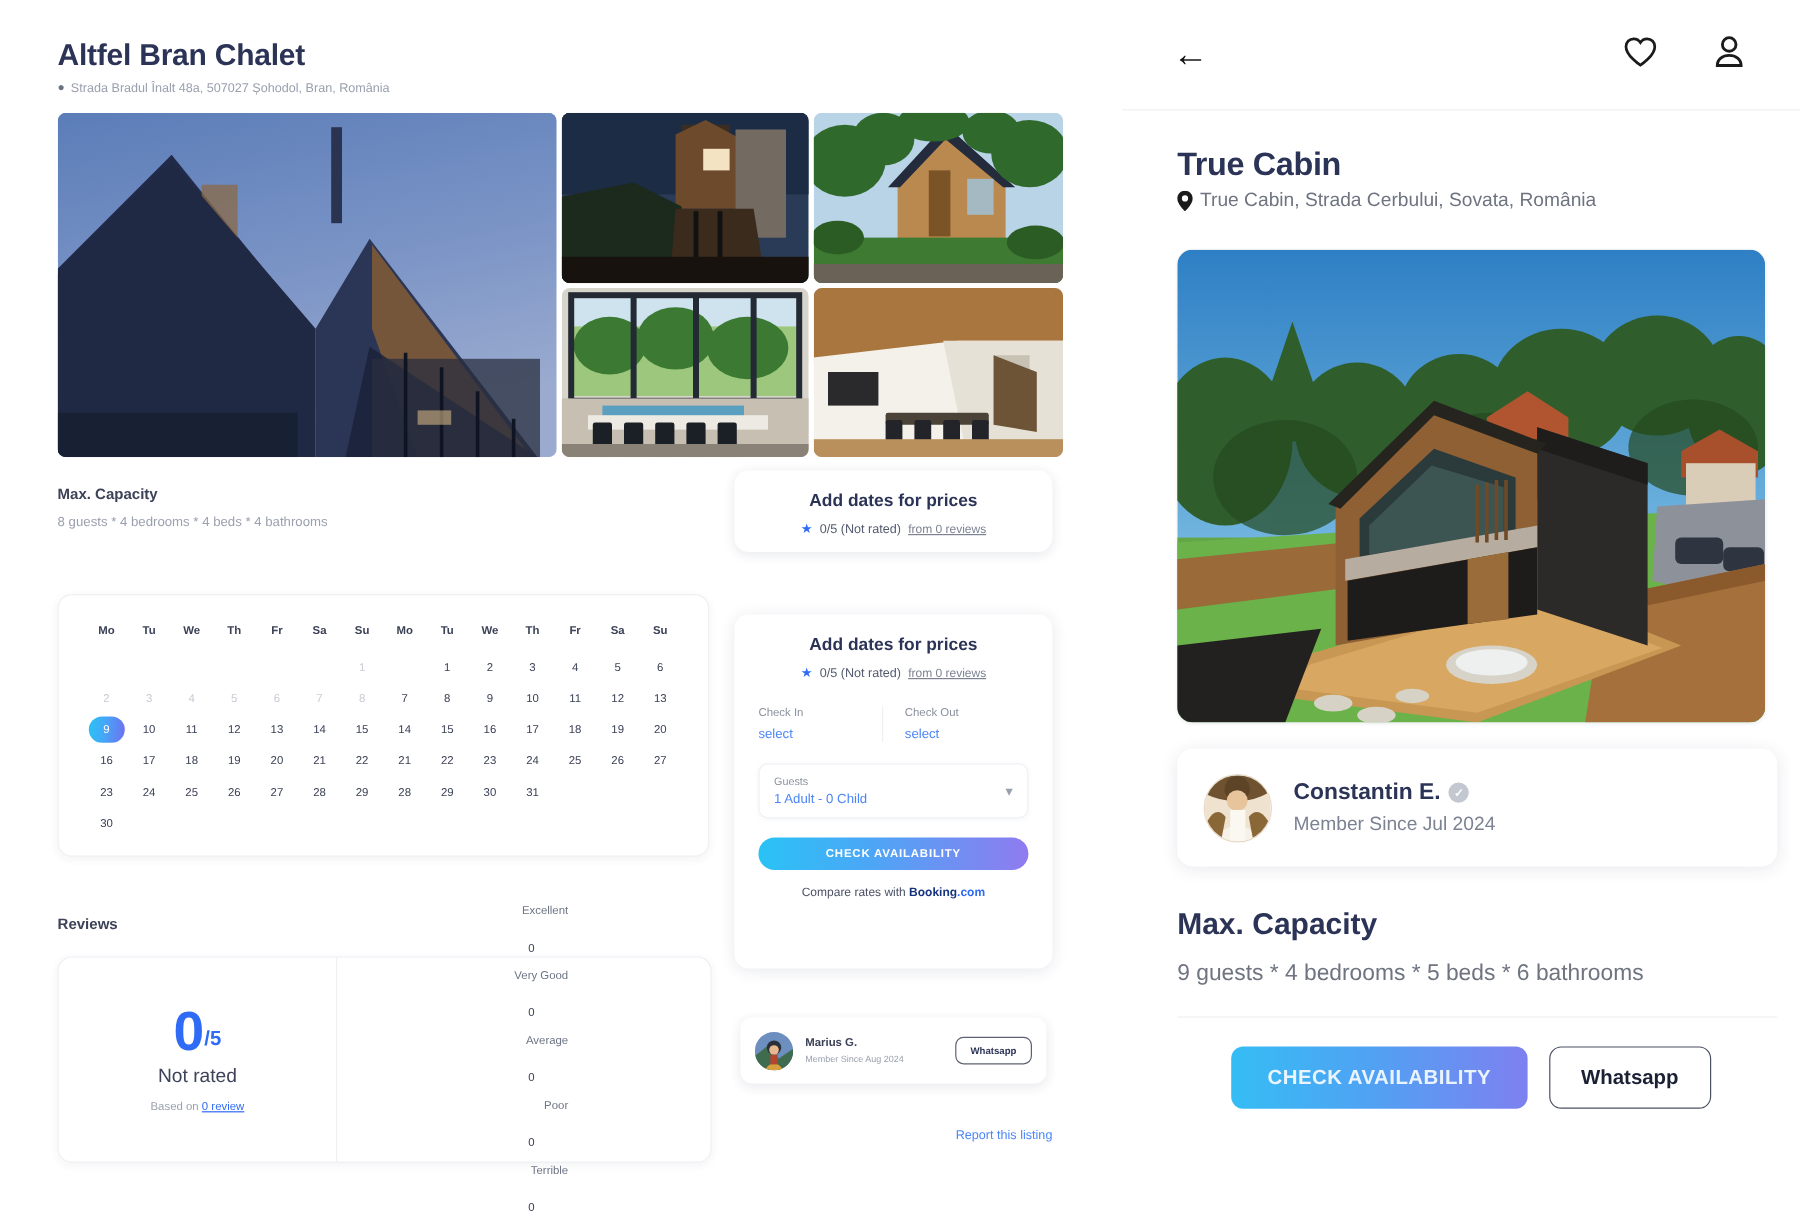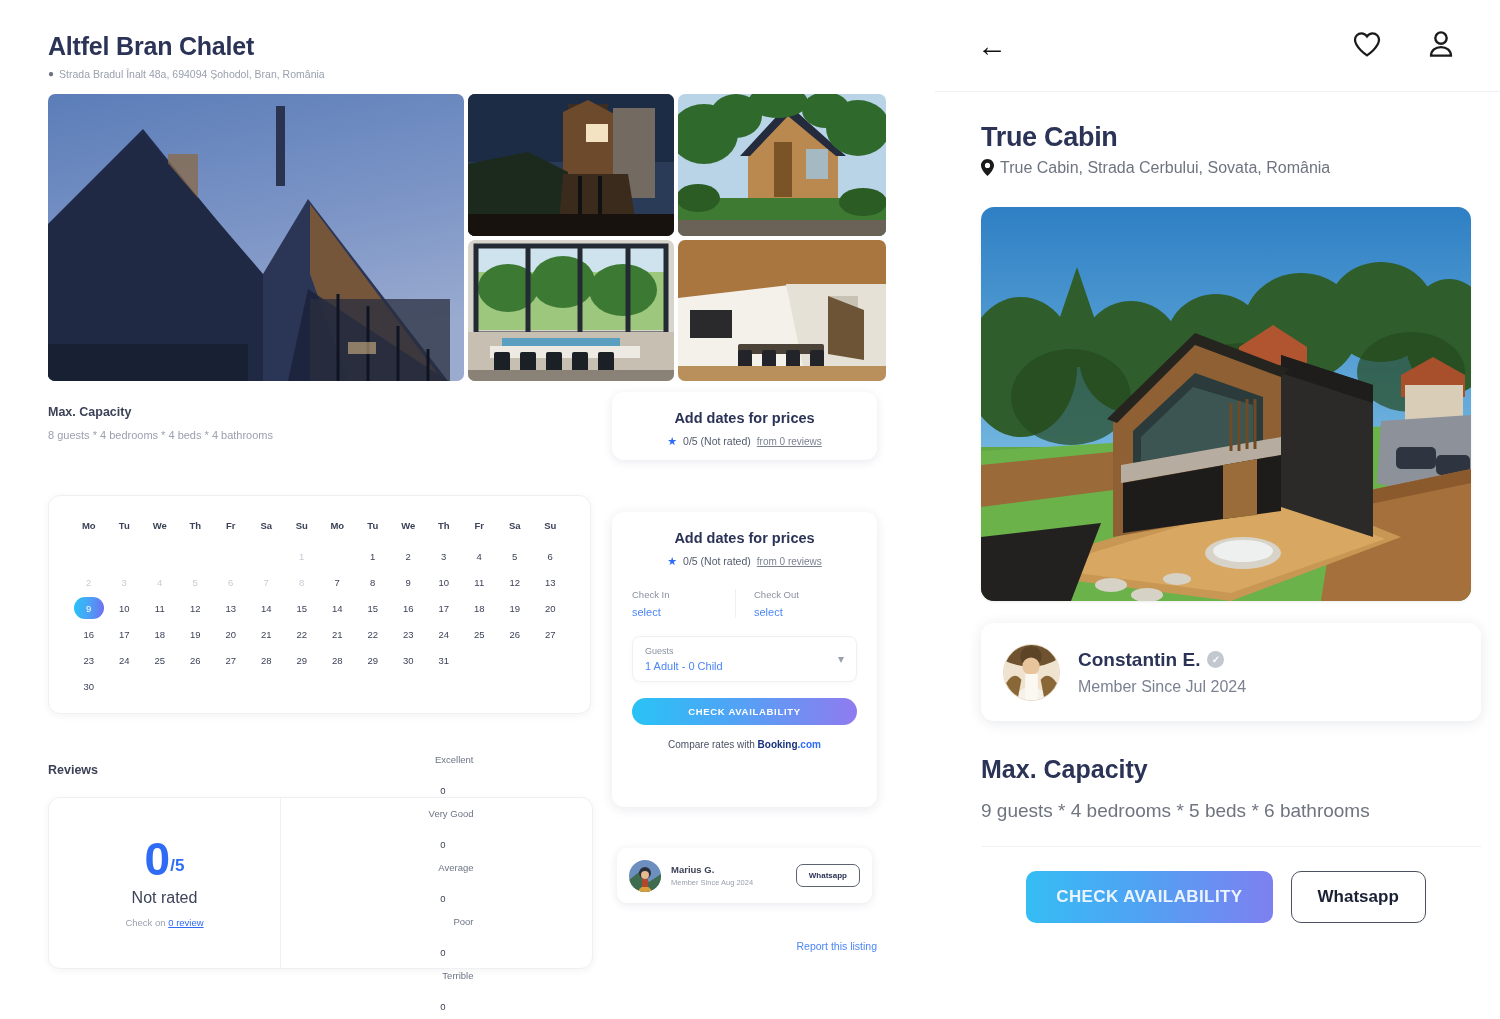--- a/index.html
+++ b/index.html
@@ -234,21 +234,21 @@
 </head>
 <body>
 
 <div id="screen">
 
   <div id="left-panel">
 
     <div class="listing-title">Altfel Bran Chalet</div>
     <div class="listing-address">
       <span class="pin">●</span>
-      <span>Strada Bradul Înalt 48a, 694094 Șohodol, Bran, România</span>
+      <span>Strada Bradul Înalt 48a, 507027 Șohodol, Bran, România</span>
     </div>
 
     <div class="gallery">
       <div class="g-cell g-main">
         <svg viewBox="0 0 416 287" preserveAspectRatio="none">
           <defs>
             <linearGradient id="sky1" x1="0" y1="0" x2="0.3" y2="1">
               <stop offset="0%" stop-color="#5b7db8"></stop>
                 <stop offset="55%" stop-color="#7b94c6"></stop>
               <stop offset="100%" stop-color="#9aabcf"></stop>
@@ -492,21 +492,21 @@
 
     <div class="reviews-label">Reviews</div>
     <div class="reviews-card">
       <div class="rev-left">
         <div class="rev-score">
           <span class="big">0</span>
           <span class="den">/5</span>
         </div>
         <div class="rev-nr">Not rated</div>
         <div class="rev-based">
-          <span>Check on</span>
+          <span>Based on</span>
           <a href="#">0 review</a>
         </div>
       </div>
       <div class="rev-right" id="rev-bars">
           <div class="bar-row">
             <div class="bar-label">Excellent</div>
             <div class="bar-track"></div>
             <div class="bar-val">0</div>
           </div>
           <div class="bar-row">

